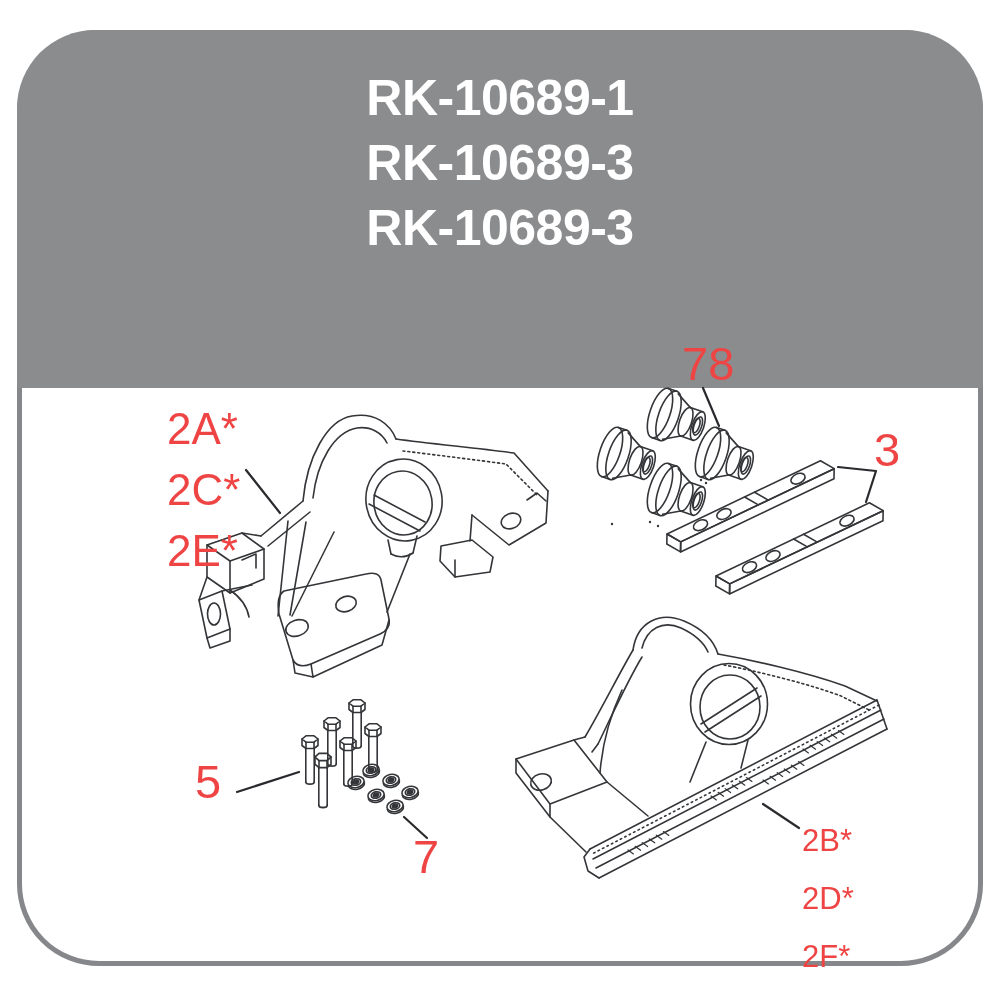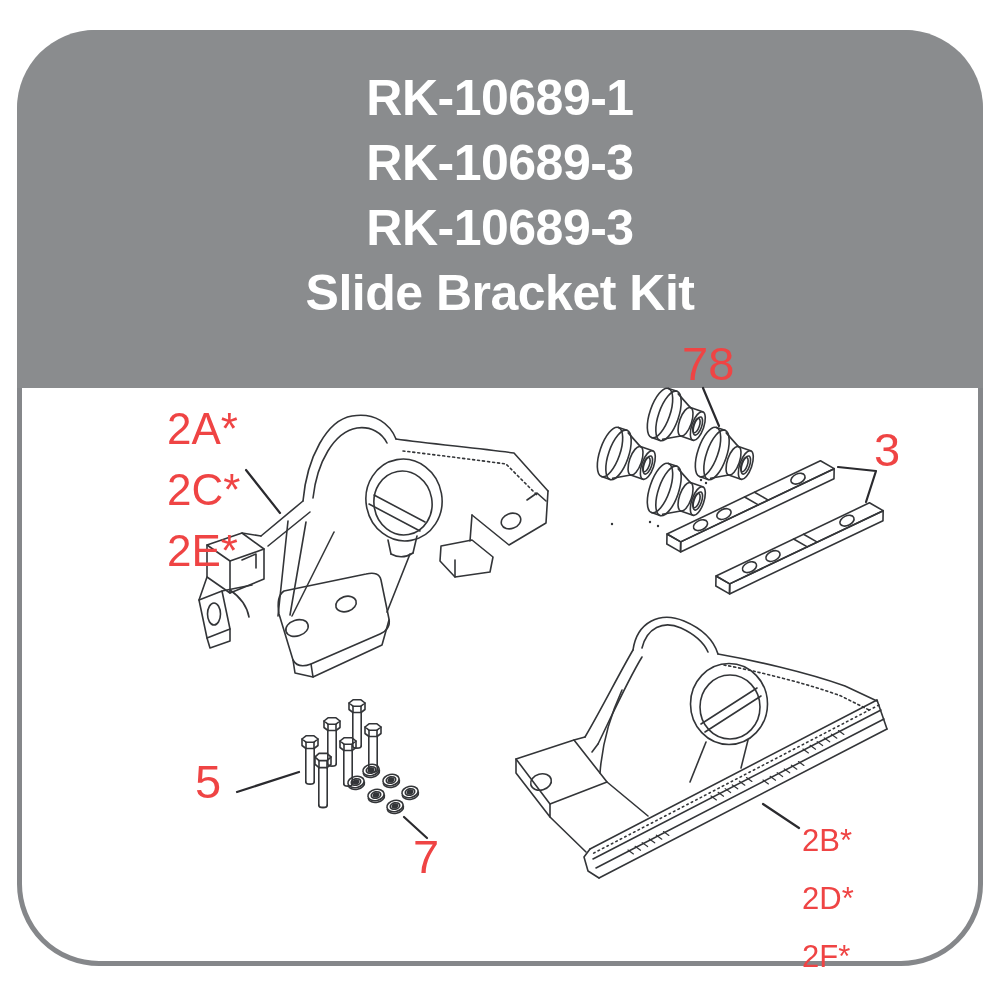--- a/index.html
+++ b/index.html
@@ -25,21 +25,20 @@
 </head>
 <body>
 
 <div class="frame"></div>
 
 <div class="header">
   <div class="header-text">
     <div class="header-line">RK-10689-1</div>
     <div class="header-line">RK-10689-3</div>
     <div class="header-line">RK-10689-3</div>
-    <div class="header-line">Slide Bracket Kit</div>
   </div>
 </div>
 
 <svg class="diagram" width="1000" height="1000" viewBox="0 0 1000 1000" fill="none" stroke="#333538" stroke-width="1.6" stroke-linecap="round" stroke-linejoin="round">
 
   <defs>
     <g id="bushing">
       <ellipse cx="0" cy="0" rx="10" ry="26"></ellipse>
       <ellipse cx="9" cy="0" rx="10" ry="26"></ellipse>
       <line x1="0" y1="-26" x2="9" y2="-26"></line>

